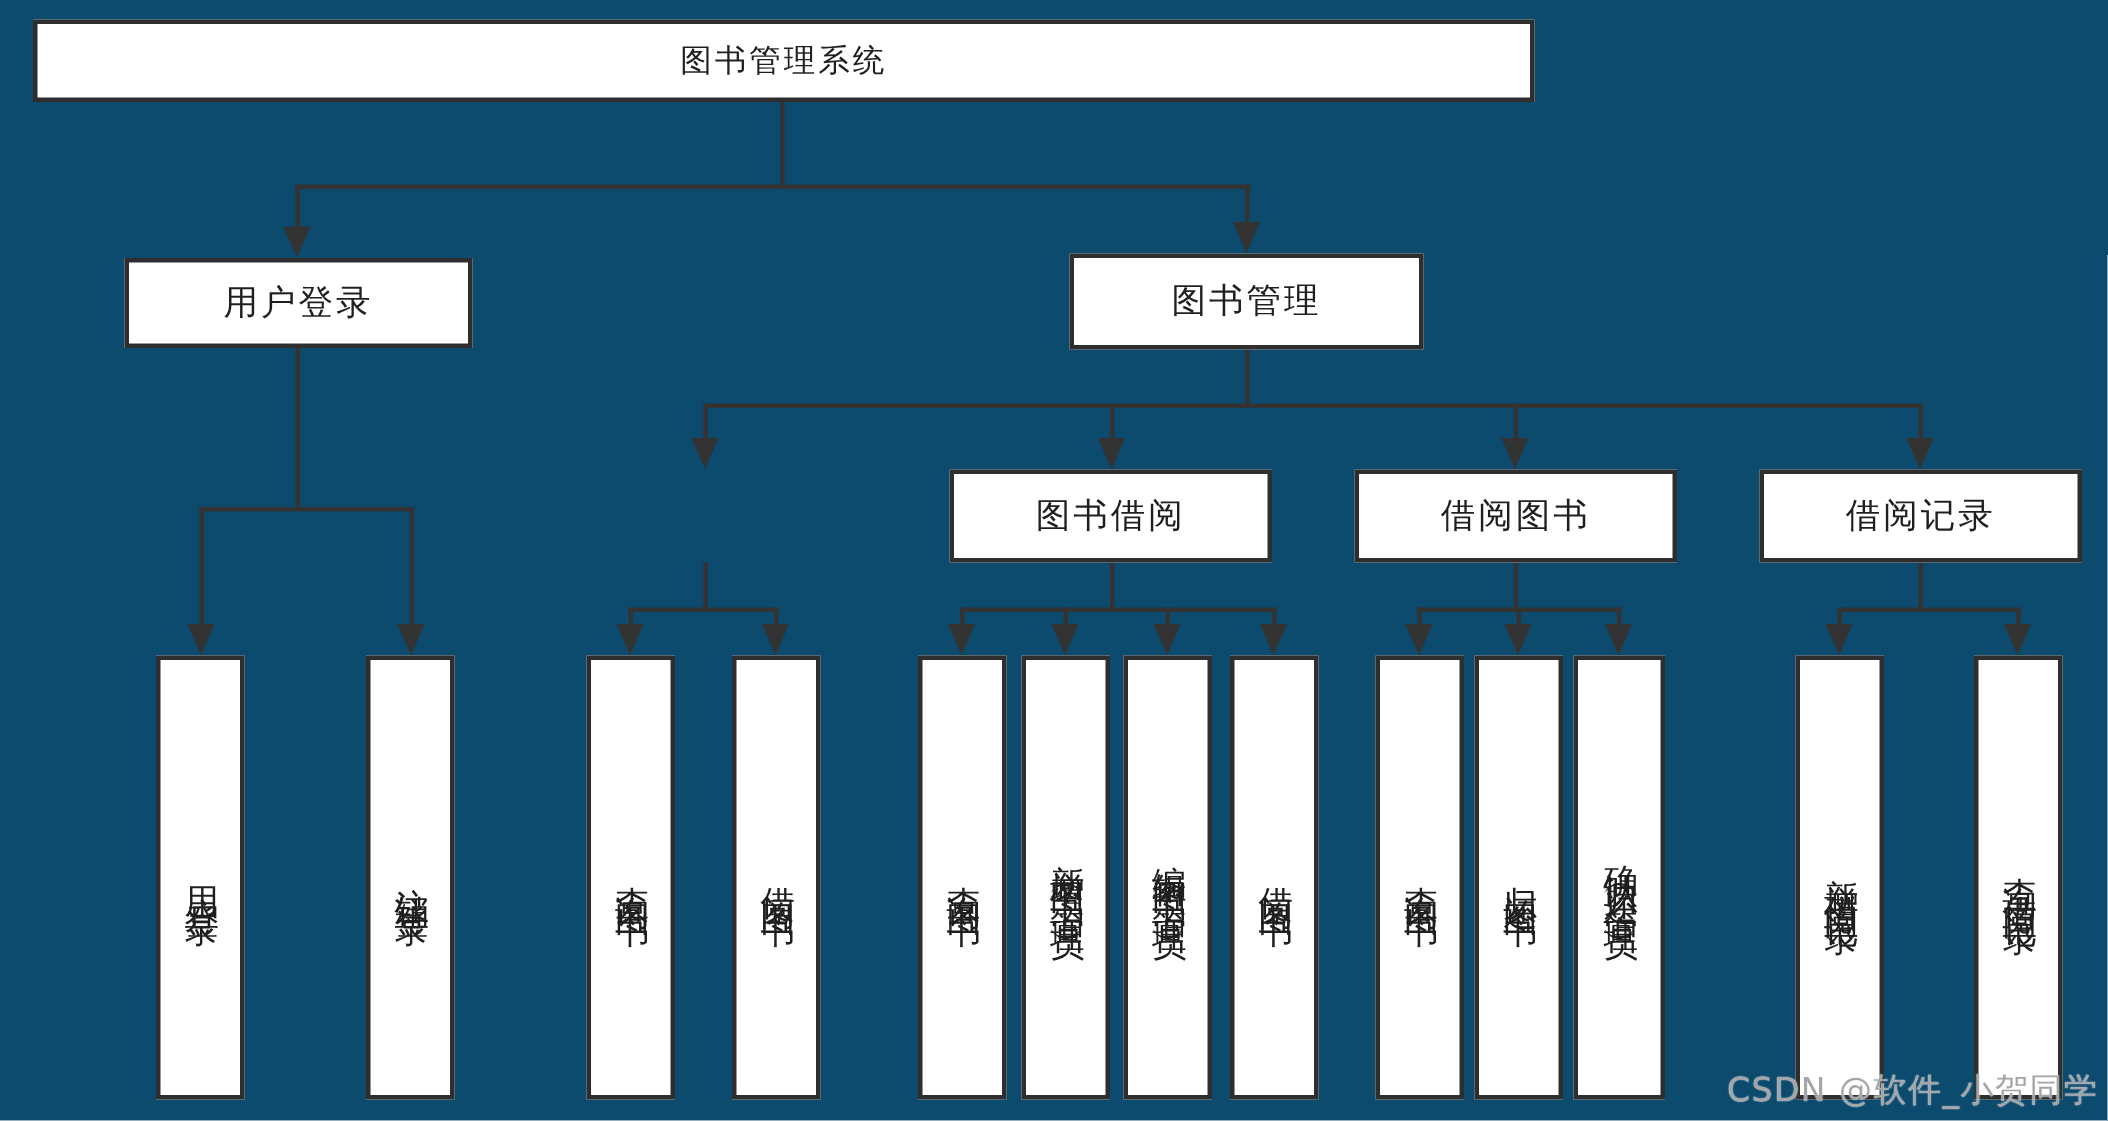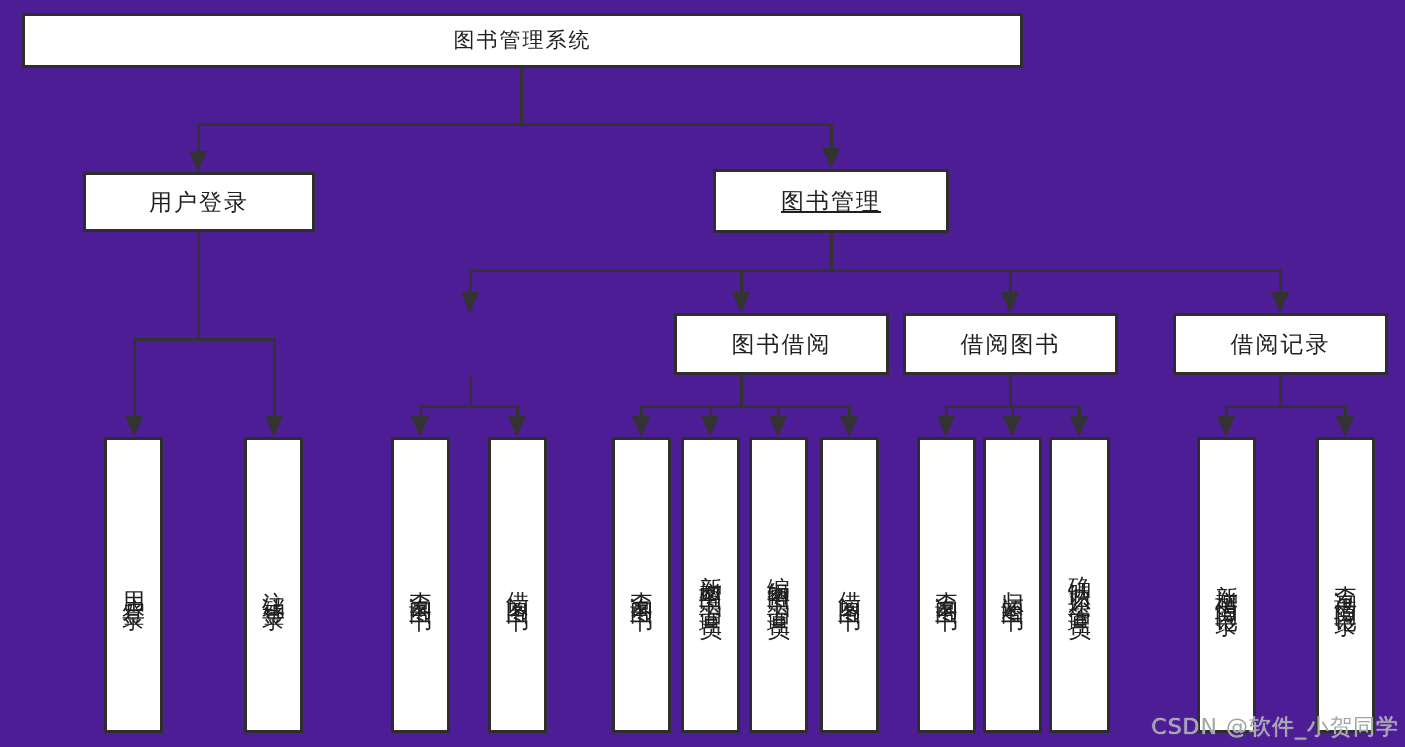--- a/index.html
+++ b/index.html
@@ -5,21 +5,21 @@
   html, body {
     margin: 0;
     padding: 0;
     background: #ffffff;
     font-family: "DejaVu Sans", "Liberation Sans", sans-serif;
   }
   .canvas {
     position: relative;
     width: 1405px;
     height: 747px;
-    background: #4c1d95;
+    background: #0c4a6e;
     overflow: hidden;
   }
   .node {
     position: absolute;
     box-sizing: border-box;
     background: #ffffff;
     border: 3px solid #2e2e2e;
     color: #1f1f1f;
     display: flex;
     align-items: center;
@@ -121,22 +121,22 @@
     <div class="astem" style="left: 1011px; top: 405px; height: 13px; background: rgb(51, 51, 51);"></div>
     <div class="ahead" style="left: 1003px; top: 416px; border-top-color: rgb(51, 51, 51);"></div>
     <div class="astem" style="left: 1078px; top: 405px; height: 13px; background: rgb(51, 51, 51);"></div>
     <div class="ahead" style="left: 1070px; top: 416px; border-top-color: rgb(51, 51, 51);"></div>
     <div class="astem" style="left: 1225px; top: 405px; height: 13px; background: rgb(51, 51, 51);"></div>
     <div class="ahead" style="left: 1217px; top: 416px; border-top-color: rgb(51, 51, 51);"></div>
     <div class="astem" style="left: 1344px; top: 405px; height: 13px; background: rgb(51, 51, 51);"></div>
     <div class="ahead" style="left: 1336px; top: 416px; border-top-color: rgb(51, 51, 51);"></div>
     <div class="node root" style="left: 22px; top: 13px; width: 1001px; height: 55px;">图书管理系统</div>
     <div class="node" style="left: 83px; top: 172px; width: 232px; height: 60px;">用户登录</div>
-    <div class="node" style="left: 713px; top: 169px; width: 236px; height: 64px; text-decoration: underline;">图书管理</div>
-    <div class="node" style="left: 633px; top: 313px; width: 215px; height: 62px; margin-left: 41px;">图书借阅</div>
+    <div class="node" style="left: 713px; top: 169px; width: 236px; height: 64px;">图书管理</div>
+    <div class="node" style="left: 633px; top: 313px; width: 215px; height: 62px;">图书借阅</div>
     <div class="node" style="left: 903px; top: 313px; width: 215px; height: 62px;">借阅图书</div>
     <div class="node" style="left: 1173px; top: 313px; width: 215px; height: 62px;">借阅记录</div>
     <div class="node v" style="left: 104px; top: 437px; width: 59px; height: 296px;">用户登录</div>
     <div class="node v" style="left: 244px; top: 437px; width: 59px; height: 296px;">注销登录</div>
     <div class="node v" style="left: 391px; top: 437px; width: 59px; height: 296px;">查询图书</div>
     <div class="node v" style="left: 488px; top: 437px; width: 59px; height: 296px;">借阅图书</div>
     <div class="node v" style="left: 612px; top: 437px; width: 59px; height: 296px;">查询图书</div>
     <div class="node v" style="left: 681px; top: 437px; width: 59px; height: 296px;">新增图书（管理员）</div>
     <div class="node v" style="left: 749px; top: 437px; width: 59px; height: 296px;">编辑图书（管理员）</div>
     <div class="node v" style="left: 820px; top: 437px; width: 59px; height: 296px;">借阅图书</div>

